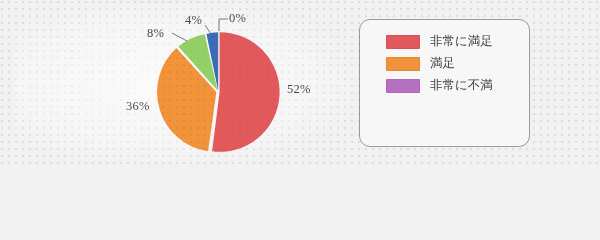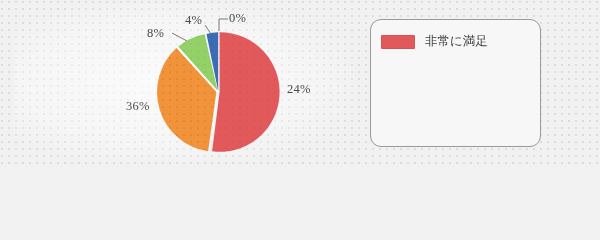--- a/index.html
+++ b/index.html
@@ -53,29 +53,29 @@
   }
   #lbl-0  { left: 229px; top: 11px; }
   #lbl-1  { left: 287px; top: 82px; }
   #lbl-2  { left: 126px; top: 99px; }
   #lbl-3  { left: 147px; top: 26px; }
   #lbl-4  { left: 185px; top: 13px; }
 
   
   #legend {
     position: absolute;
-    left: 370px;
+    left: 359px;
     top: 19px;
     width: 171px;
     height: 128px;
     box-sizing: border-box;
     border: 1px solid #9a9a9a;
     border-radius: 11px;
     background: #f7f7f7;
-    padding: 11px 0 0 10px;
+    padding: 11px 0 0 26px;
   }
   .legend-row {
     display: flex;
     align-items: center;
     height: 21px;
     margin-bottom: 1px;
   }
   .legend-swatch {
     width: 34px;
     height: 14px;
@@ -129,32 +129,40 @@
       <path d="M 218.2 91.1 L 206.5 33.9 A 59.8 59.8 0 0 1 218.2 32.2 Z" fill="url(#dots-blue)"></path>
 
       <g></g>
 
       <path d="M 219 31 L 219 19 L 228 19" fill="none" stroke="#6b6b6b" stroke-width="0.9"></path>
       <path d="M 211 34 L 205 25" fill="none" stroke="#6b6b6b" stroke-width="0.9"></path>
       <path d="M 187 41 L 172 33" fill="none" stroke="#6b6b6b" stroke-width="0.9"></path>
     </svg>
 
     <div class="pct-label" id="lbl-0">0%</div>
-    <div class="pct-label" id="lbl-1">24%</div>
+    <div class="pct-label" id="lbl-1">52%</div>
     <div class="pct-label" id="lbl-2">36%</div>
     <div class="pct-label" id="lbl-3">8%</div>
     <div class="pct-label" id="lbl-4">4%</div>
   </div>
 
   <div id="legend">
 
     <div class="legend-row">
       <span class="legend-swatch" style="background:#e2595c"></span>
       <span class="legend-text">非常に満足</span>
     </div>
 
+    <div class="legend-row">
+      <span class="legend-swatch" style="background:#f0933b"></span>
+      <span class="legend-text">満足</span>
+    </div>
 
 
 
+    <div class="legend-row">
+      <span class="legend-swatch" style="background:#b670c0"></span>
+      <span class="legend-text">非常に不満</span>
+    </div>
 
   </div>
 
 </div>
 
 </body></html>

